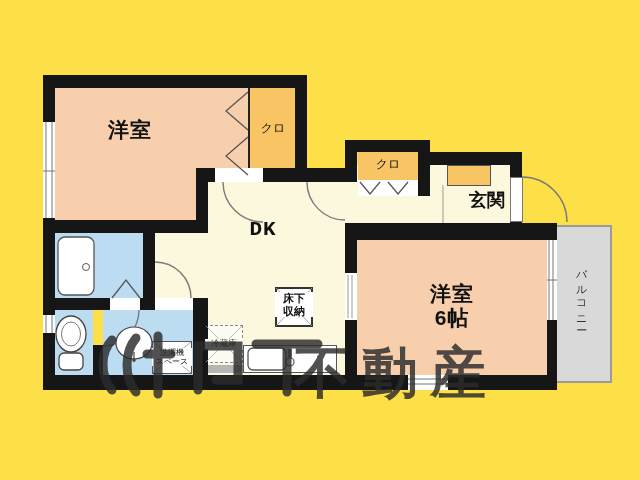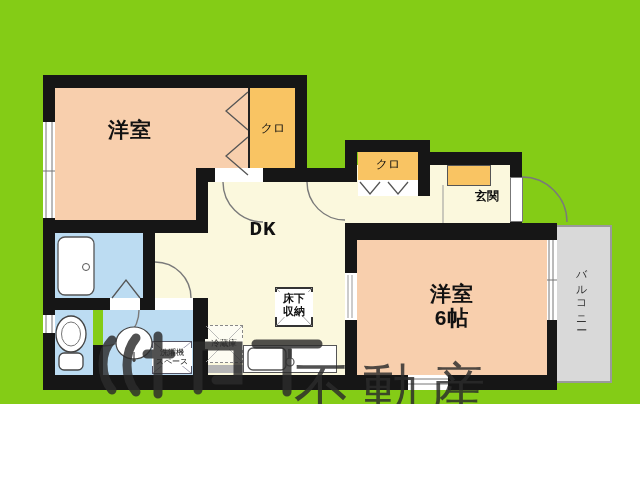--- a/index.html
+++ b/index.html
@@ -1,32 +1,32 @@
 <!DOCTYPE html>
 <html style="--room: #f8cfad; --closet: #f9c463; --living: #fbf8dd; --wet: #bcdcf2; --wall: #161616; --balcony: #d9d9d9; --arc: #7a7a7a;"><head>
 <meta charset="utf-8">
 <style>
   html,body{margin:0;padding:0;background:#fff;}
-  .stage{position:relative;width:640px;height:404px;background:#84cc16;overflow:hidden;
+  .stage{position:relative;width:640px;height:480px;background:#fde047;overflow:hidden;
          font-family:"Liberation Sans","DejaVu Sans",sans-serif;color:#111;}
   .fill{position:absolute;}
   .wall{position:absolute;background:var(--wall,#161616);z-index:4;}
   .gap{position:absolute;background:#fff;z-index:4;}
   .room-fill{background:var(--room,#f8cfad);}
   .closet-fill{background:var(--closet,#f9c463);}
   .living-fill{background:var(--living,#fbf8dd);}
   .wet-fill{background:var(--wet,#bcdcf2);}
   .lbl{position:absolute;z-index:6;text-align:center;line-height:1.15;white-space:nowrap;}
   .room-lbl{font-size:21px;font-weight:bold;letter-spacing:1px;}
   .small-lbl{font-size:12px;}
   .box{position:absolute;z-index:3;background:#fff;}
   svg.overlay{position:absolute;left:0;top:0;z-index:5;pointer-events:none;}
   .vtext{writing-mode:vertical-rl;letter-spacing:3px;}
   .watermark{position:absolute;inset:0;z-index:10;pointer-events:none;opacity:.82;}
-  .wm-text{position:absolute;left:294px;top:352px;font-size:56px;font-weight:normal;
+  .wm-text{position:absolute;left:294px;top:336px;font-size:56px;font-weight:bold;
            letter-spacing:12px;color:#2b2b2b;z-index:10;}
 </style>
 </head>
 <body>
 
 <div class="stage">
 
   <div class="fill room-fill" style="left:55px;top:88px;width:195px;height:80px;"></div>
   <div class="fill room-fill" style="left:55px;top:168px;width:141px;height:52px;"></div>
   <div class="fill closet-fill" style="left:250px;top:88px;width:45px;height:80px;"></div>
@@ -151,21 +151,21 @@
   <div class="lbl room-lbl" style="left:392px;top:282px;width:120px;">
     <span>洋室</span><br>
     <span>6帖</span>
   </div>
   <div class="lbl small-lbl" style="left:252px;top:122px;width:42px;">
     <span>クロ</span>
   </div>
   <div class="lbl small-lbl" style="left:358px;top:158px;width:60px;">
     <span>クロ</span>
   </div>
-  <div class="lbl" style="left:462px;top:190px;width:50px;font-size:12px;font-weight:bold;">
+  <div class="lbl" style="left:462px;top:190px;width:50px;font-size:18px;font-weight:bold;">
     <span>玄関</span>
   </div>
   <div class="lbl vtext" style="left:575px;top:262px;font-size:11px;color:#333;">
     <span>バルコニー</span>
   </div>
   <div class="lbl" style="left:275px;top:292px;width:38px;font-size:11px;font-weight:bold;background:#fff;">
     <span>床下</span><br>
     <span>収納</span>
   </div>
   <div class="lbl" style="left:205px;top:339px;width:38px;font-size:8.5px;background:#fdfcf2;">

